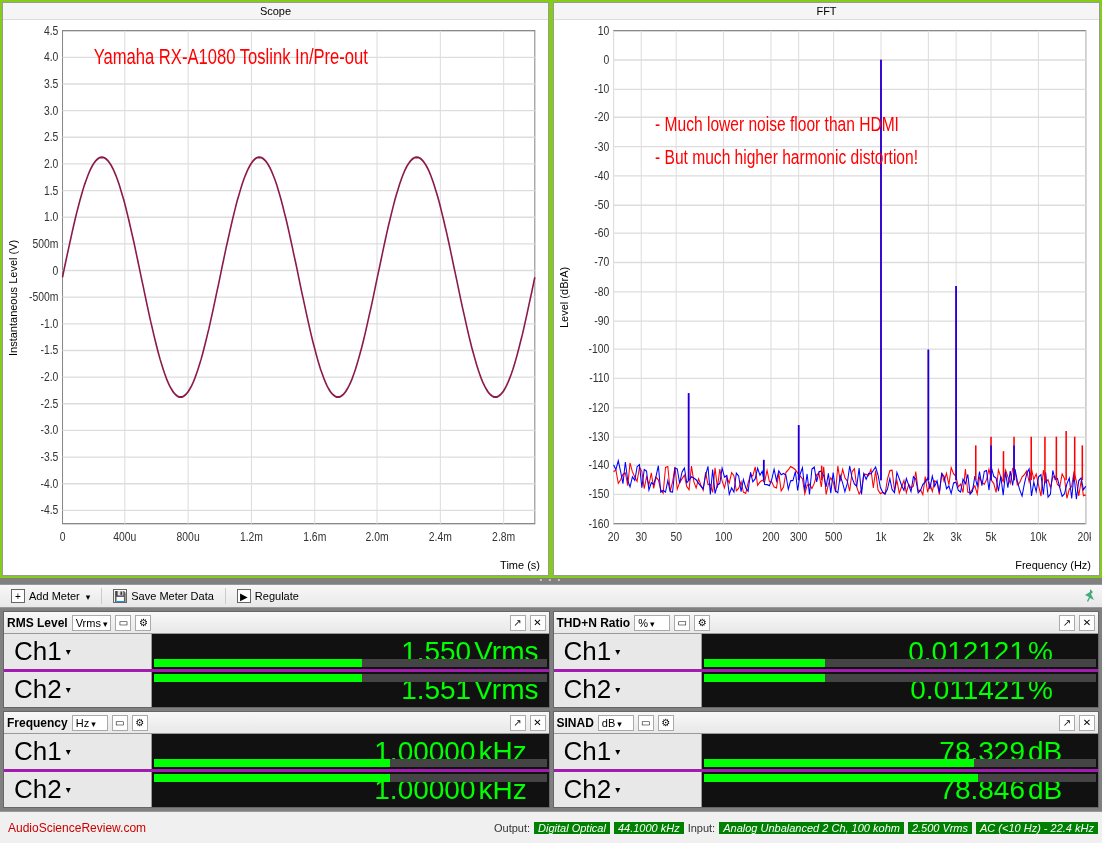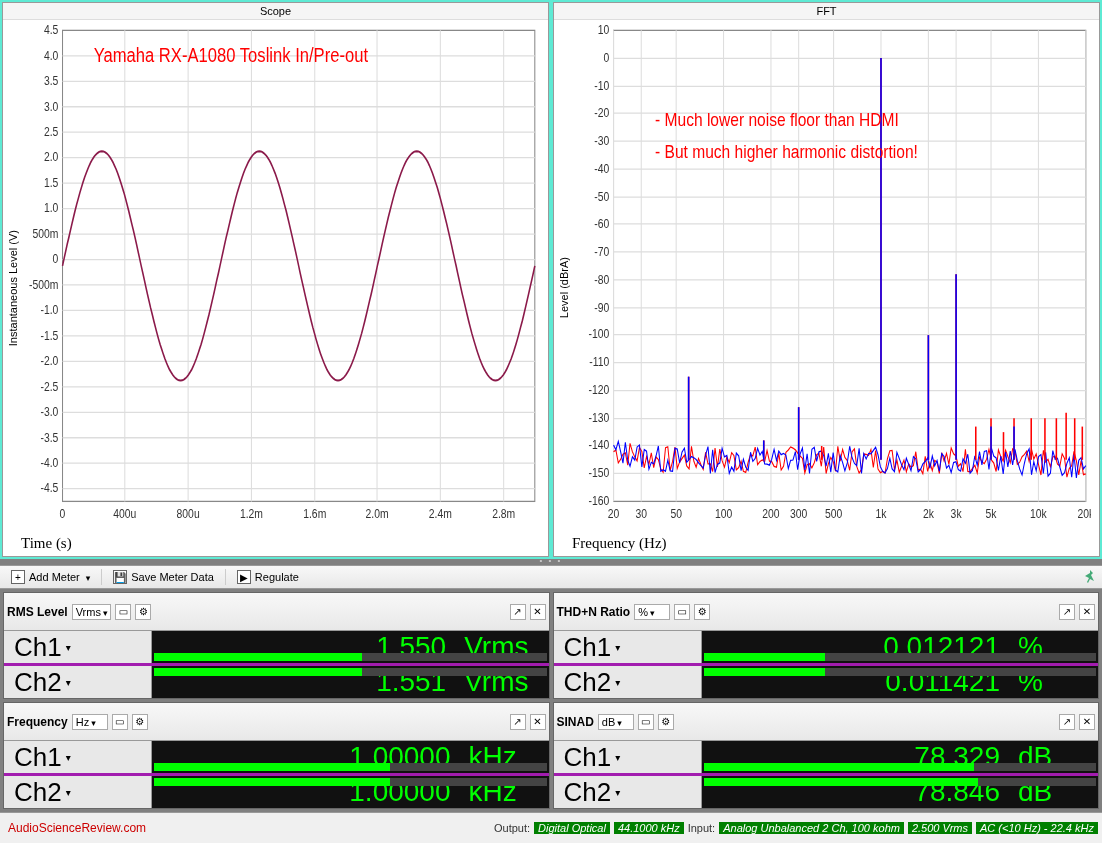--- a/index.html
+++ b/index.html
@@ -1,49 +1,49 @@
 <!DOCTYPE html>
 <html><head>
 <meta charset="utf-8">
 <style>
 * { margin: 0; padding: 0; box-sizing: border-box; }
 body { font-family: "Segoe UI", Arial, sans-serif; background: #808080; width: 1102px; height: 843px; overflow: hidden; display: flex; flex-direction: column; }
-.chart-area { display: flex; background: #5eead4; padding: 2px; gap: 4px; height: 578px; }
+.chart-area { display: flex; background: #84cc16; padding: 2px; gap: 4px; height: 578px; }
 .chart-panel { flex: 1; border: 1px solid #999; background: #fff; position: relative; display: flex; flex-direction: column; }
 .chart-title { text-align: center; font-size: 11px; padding: 2px; border-bottom: 1px solid #ddd; background: #f5f5f5; }
 .chart-body { flex: 1; display: flex; padding: 4px 8px 4px 2px; }
 .y-axis-label { writing-mode: vertical-rl; transform: rotate(180deg); font-size: 11px; text-align: center; padding: 0 2px; }
 .chart-inner { flex: 1; display: flex; flex-direction: column; }
 .plot-area { flex: 1; }
-.x-axis-label { text-align: left; font-size: 15px; padding-top: 2px; font-family: Liberation Serif, serif; }
+.x-axis-label { text-align: right; font-size: 11px; padding-top: 2px; }
 
 .toolbar { background: linear-gradient(#f8f8f8, #e8e8e8); border-top: 1px solid #999; border-bottom: 1px solid #999; display: flex; align-items: center; padding: 2px 4px; gap: 2px; height: 24px; }
 .tb-btn { display: flex; align-items: center; gap: 4px; font-size: 11px; padding: 2px 6px; border: 1px solid transparent; cursor: pointer; }
 .tb-icon { width: 14px; height: 14px; display: inline-flex; align-items: center; justify-content: center; font-size: 10px; background: #fff; border: 1px solid #666; }
 .tb-sep { width: 1px; height: 16px; background: #ccc; margin: 0 2px; }
 .tb-spacer { flex: 1; }
 .pin-icon { width: 16px; height: 16px; cursor: pointer; }
 
 .separator-dots { height: 6px; background: #808080; text-align: center; color: #ccc; font-size: 8px; line-height: 4px; letter-spacing: 2px; }
 
 .meters-area { flex: 1; display: grid; grid-template-columns: 1fr 1fr; grid-template-rows: 1fr 1fr; gap: 3px; padding: 3px; background: #808080; }
 .meter-panel { border: 1px solid #666; background: #e8e8e8; display: flex; flex-direction: column; }
-.meter-header { display: flex; align-items: center; background: linear-gradient(#f8f8f8,#e8e8e8); padding: 2px 3px; border-bottom: 1px solid #999; gap: 4px; height: 38px; }
+.meter-header { display: flex; align-items: center; background: linear-gradient(#f8f8f8,#e8e8e8); padding: 2px 3px; border-bottom: 1px solid #999; gap: 4px; height: 22px; }
 .meter-title { font-weight: bold; font-size: 12px; }
 .meter-unit-sel { font-size: 11px; background: #fff; border: 1px solid #aaa; padding: 1px 3px; min-width: 36px; }
 .dropdown-arrow::after { content: "▾"; font-size: 9px; margin-left: 2px; }
 .meter-hdr-btn { width: 16px; height: 16px; border: 1px solid #aaa; background: #fff; font-size: 10px; display: flex; align-items: center; justify-content: center; cursor: pointer; }
 .meter-hdr-spacer { flex: 1; }
 .meter-body { flex: 1; display: flex; flex-direction: column; }
 .meter-row { flex: 1; display: flex; border-top: 3px solid #a21caf; }
 .meter-row:first-child { border-top: none; }
 .ch-label { width: 148px; display: flex; align-items: center; font-size: 26px; padding-left: 10px; background: #e8e8e8; border-right: 1px solid #999; }
 .ch-dropdown { font-size: 10px; padding: 0 4px; cursor: pointer; }
 .meter-readout { flex: 1; background: #111; display: flex; flex-direction: column; justify-content: center; position: relative; }
-.meter-value-line { display: flex; justify-content: flex-end; align-items: flex-end; gap: 18px; padding: 0 20px; }
+.meter-value-line { display: flex; justify-content: flex-end; align-items: flex-end; gap: 3px; padding: 0 10px; }
 .meter-value { color: #00ff00; font-size: 28px; font-family: Arial,sans-serif; }
 .meter-unit { color: #00ff00; font-size: 28px; min-width: 60px; text-align: left; }
 .meter-row:first-child .bargraph { bottom: 2px; }
 .meter-row:last-child .bargraph { top: 2px; }
 .bargraph { position: absolute; left: 2px; right: 2px; height: 8px; background: #444; }
 .barfill { height: 100%; background: #00ff00; }
 
 .status-bar { height: 32px; background: #f0f0f0; border-top: 1px solid #999; display: flex; align-items: center; font-size: 11px; padding: 0 4px; gap: 4px; }
 .status-label { color: #333; }
 .status-chip { background: #008000; color: #fff; padding: 0 4px; font-style: italic; }

